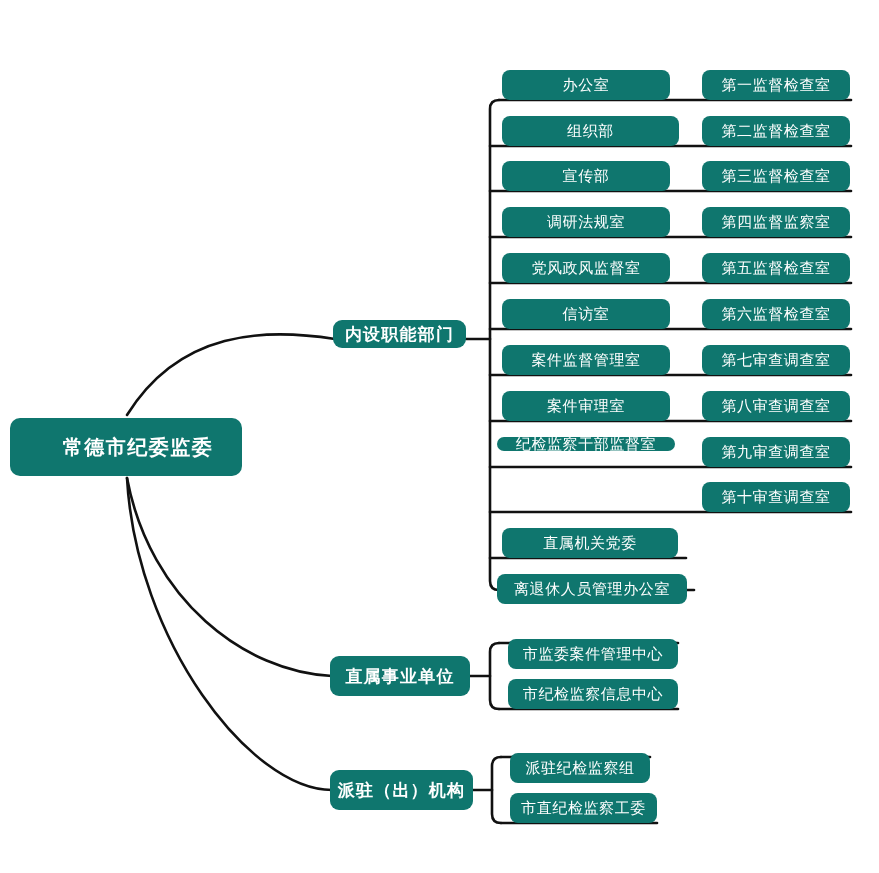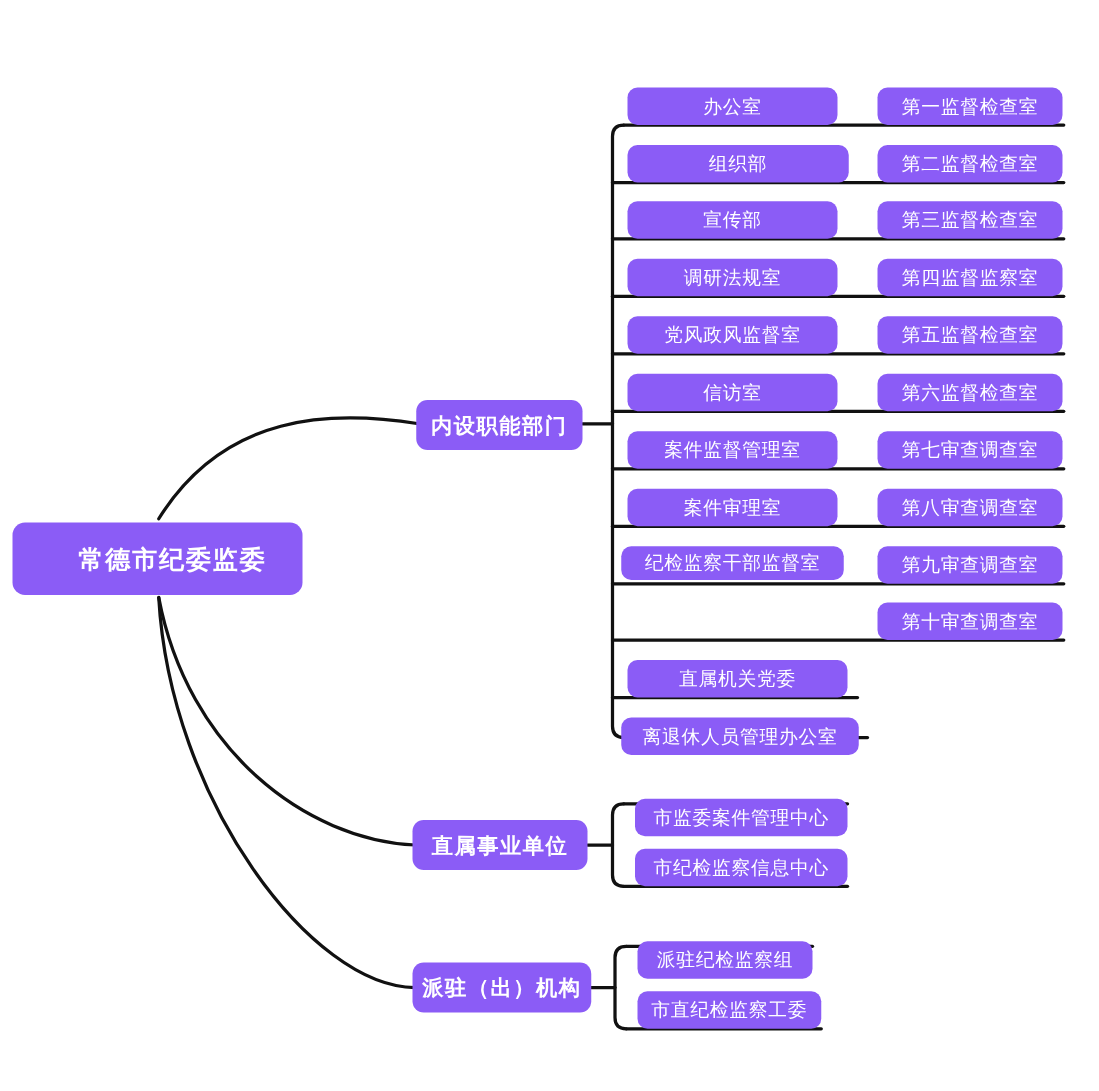--- a/index.html
+++ b/index.html
@@ -21,21 +21,21 @@
     position: absolute;
     left: 0;
     top: 0;
     width: 879px;
     height: 873px;
     pointer-events: none;
   }
   .node {
     position: absolute;
     box-sizing: border-box;
-    background: #8b5cf6;
+    background: #0f766e;
     color: #ffffff;
     border-radius: 8px;
     display: flex;
     align-items: center;
     justify-content: center;
     white-space: nowrap;
     letter-spacing: 0.5px;
     z-index: 3;
   }
   .node.root {
@@ -96,21 +96,21 @@
       <path d="M 492 790 L 492 814 Q 492 823 501 823 M 492 790 L 492 766 Q 492 757 501 757"></path>
       <path d="M 501 757 L 650 757"></path>
       <path d="M 501 823 L 657 823"></path>
     </g>
   </svg>
 
   <div class="node root" style="left:10px; top:418px; width:232px; height:58px;padding-left:24px;">
     <span>常德市纪委监委</span>
   </div>
 
-  <div class="node branch" style="left:333px; top:320px; width:133px; height:40px;">
+  <div class="node branch" style="left:333px; top:320px; width:133px; height:28px;">
     <span>内设职能部门</span>
   </div>
 
   <div class="node branch" style="left:330px; top:656px; width:140px; height:40px;">
     <span>直属事业单位</span>
   </div>
 
   <div class="node branch" style="left:330px; top:770px; width:143px; height:40px;">
     <span>派驻（出）机构</span>
   </div>
@@ -132,21 +132,21 @@
   </div>
   <div class="node leaf" style="left:502px; top:299px; width:168px; height:30px;">
     <span>信访室</span>
   </div>
   <div class="node leaf" style="left:502px; top:345px; width:168px; height:30px;">
     <span>案件监督管理室</span>
   </div>
   <div class="node leaf" style="left:502px; top:391px; width:168px; height:30px;">
     <span>案件审理室</span>
   </div>
-  <div class="node leaf" style="left:497px; top:437px; width:178px; height:27px;">
+  <div class="node leaf" style="left:497px; top:437px; width:178px; height:14px;">
     <span>纪检监察干部监督室</span>
   </div>
   <div class="node leaf" style="left:502px; top:528px; width:176px; height:30px;">
     <span>直属机关党委</span>
   </div>
   <div class="node leaf" style="left:497px; top:574px; width:190px; height:30px;">
     <span>离退休人员管理办公室</span>
   </div>
 
   <div class="node leaf" style="left:702px; top:70px; width:148px; height:30px;">

